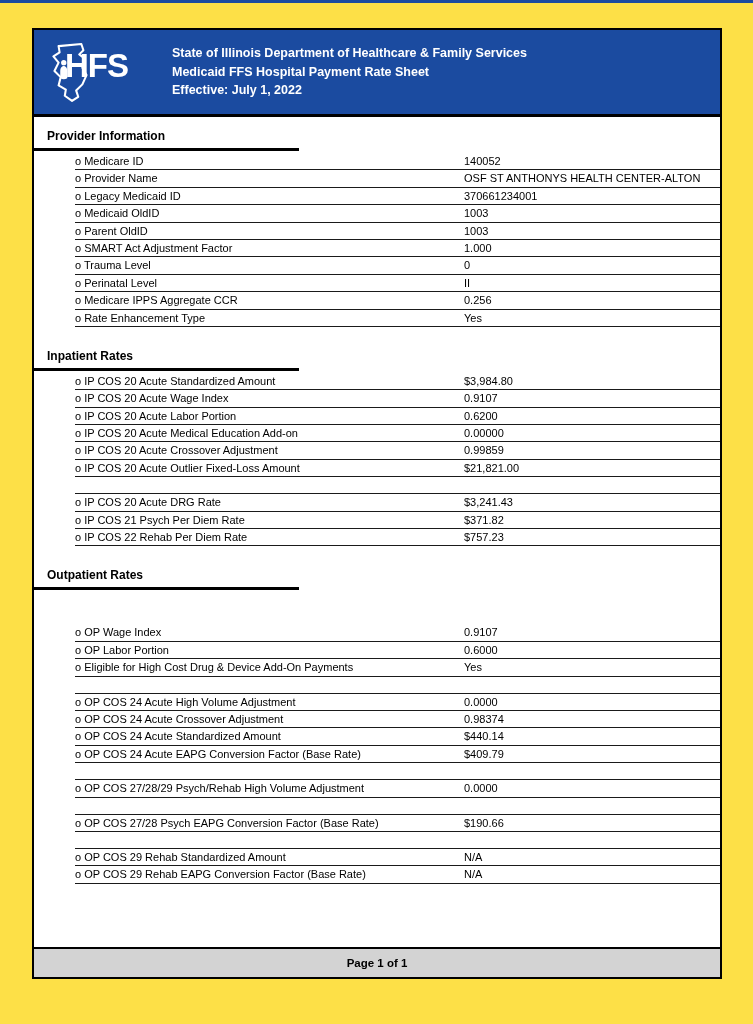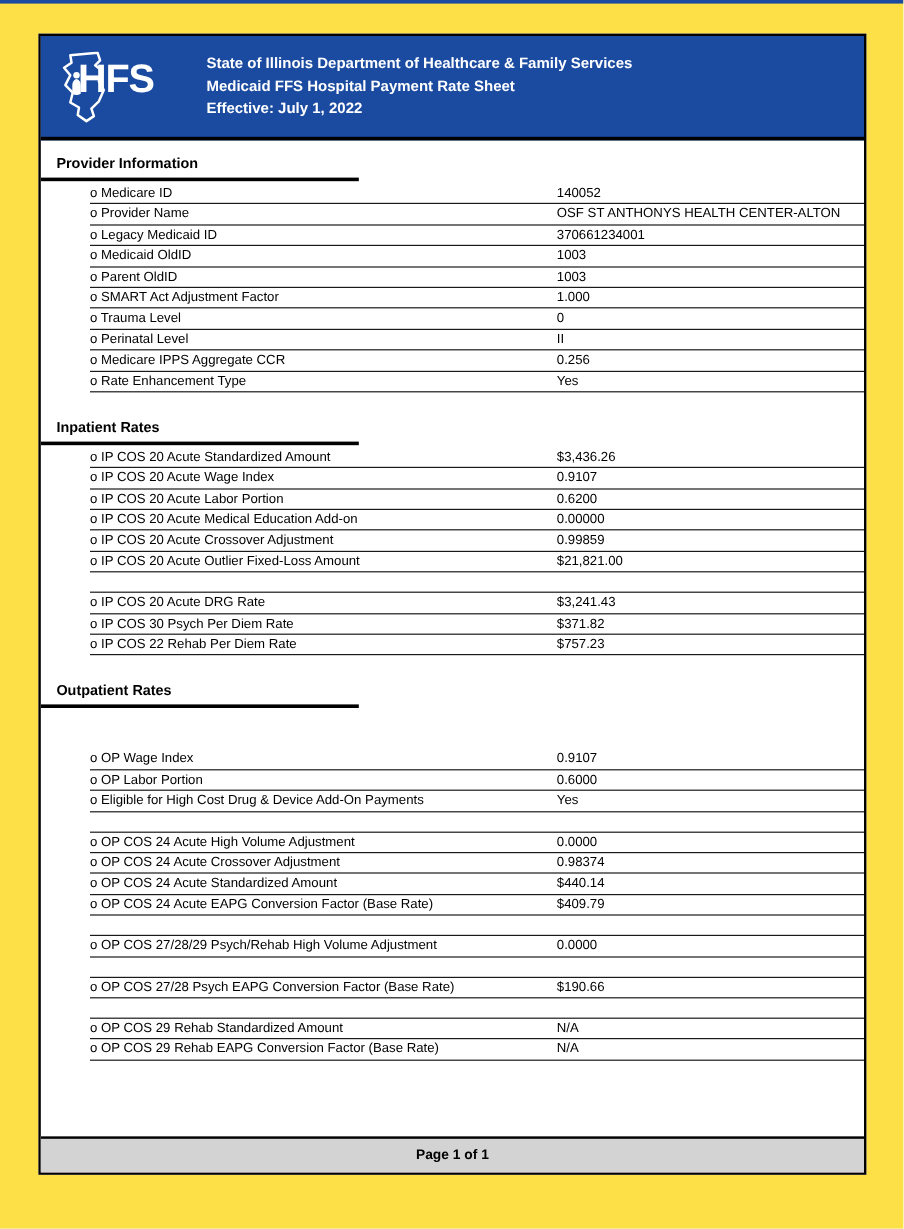--- a/index.html
+++ b/index.html
@@ -92,30 +92,30 @@
               <div class="row"><span class="label">o Perinatal Level</span><span class="value">II</span></div>
               <div class="row"><span class="label">o Medicare IPPS Aggregate CCR</span><span class="value">0.256</span></div>
               <div class="row"><span class="label">o Rate Enhancement Type</span><span class="value">Yes</span></div>
             </div>
           </div>
         </div>
         <div class="section">
           <div class="section-heading">Inpatient Rates</div>
           <div class="groups">
             <div class="group">
-              <div class="row"><span class="label">o IP COS 20 Acute Standardized Amount</span><span class="value">$3,436.26</span></div>
+              <div class="row"><span class="label">o IP COS 20 Acute Standardized Amount</span><span class="value">$3,984.80</span></div>
               <div class="row"><span class="label">o IP COS 20 Acute Wage Index</span><span class="value">0.9107</span></div>
               <div class="row"><span class="label">o IP COS 20 Acute Labor Portion</span><span class="value">0.6200</span></div>
               <div class="row"><span class="label">o IP COS 20 Acute Medical Education Add-on</span><span class="value">0.00000</span></div>
               <div class="row"><span class="label">o IP COS 20 Acute Crossover Adjustment</span><span class="value">0.99859</span></div>
               <div class="row"><span class="label">o IP COS 20 Acute Outlier Fixed-Loss Amount</span><span class="value">$21,821.00</span></div>
             </div>
             <div class="group bordered">
               <div class="row"><span class="label">o IP COS 20 Acute DRG Rate</span><span class="value">$3,241.43</span></div>
-              <div class="row"><span class="label">o IP COS 30 Psych Per Diem Rate</span><span class="value">$371.82</span></div>
+              <div class="row"><span class="label">o IP COS 21 Psych Per Diem Rate</span><span class="value">$371.82</span></div>
               <div class="row"><span class="label">o IP COS 22 Rehab Per Diem Rate</span><span class="value">$757.23</span></div>
             </div>
           </div>
         </div>
         <div class="section wide-gap">
           <div class="section-heading">Outpatient Rates</div>
           <div class="groups">
             <div class="group">
               <div class="row"><span class="label">o OP Wage Index</span><span class="value">0.9107</span></div>
               <div class="row"><span class="label">o OP Labor Portion</span><span class="value">0.6000</span></div>

